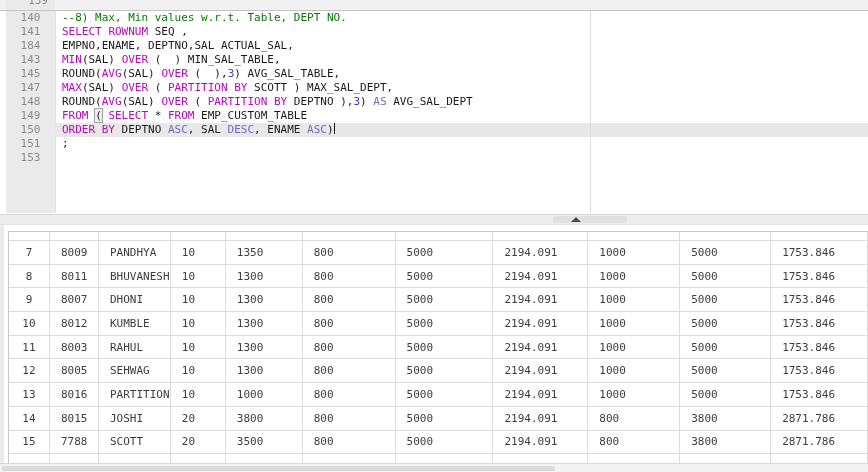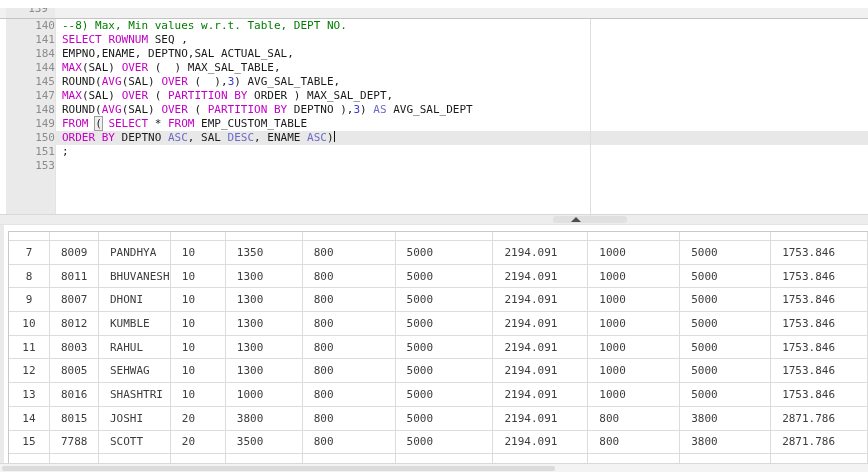--- a/index.html
+++ b/index.html
@@ -5,31 +5,31 @@
   :root{
     --kw:#c400c4; --sec:#6b6bc7; --num:#3a3ad8; --com:#007d00; --txt:#1a1a1a;
     --gridtxt:#3d3d3d; --curline:#e8e8e8;
   }
   html,body{margin:0;padding:0;}
   body{
     width:868px;height:472px;position:relative;overflow:hidden;background:#fff;
     font-family:"DejaVu Sans Mono","Liberation Mono",monospace;
   }
   
-  #editor{position:absolute;left:0;top:8px;width:868px;height:171px;background:#fff;}
+  #editor{position:absolute;left:0;top:0;width:868px;height:171px;background:#fff;}
   #gutter-bg{position:absolute;left:6px;top:0;width:49px;height:213px;background:#eaeaea;border-right:1px solid #e3e3e3;}
   #top-strip{position:absolute;left:0;top:0;width:868px;height:10px;background:#f1f1f1;overflow:hidden;}
   #top-strip .strip-gutter{position:absolute;left:6px;top:0;width:49px;height:10px;background:#eaeaea;}
   #top-strip .strip-num{position:absolute;left:6px;top:-6px;width:42px;height:14px;line-height:14px;
     font-size:11px;text-align:right;color:#8c8c8c;}
   #top-divider{position:absolute;left:0;top:10px;width:868px;height:1px;background:#c4c4c4;}
   #margin-guide{position:absolute;left:590px;top:11px;width:1px;height:202px;background:#dedede;z-index:3;}
   #lines{position:absolute;left:0;top:11px;right:0;}
   .ed-line{display:flex;height:14px;line-height:14px;font-size:11px;white-space:pre;}
-  .ed-ln{margin-left:6px;width:49px;box-sizing:border-box;text-align:right;color:#8c8c8c;}
+  .ed-ln{margin-left:6px;width:49px;box-sizing:border-box;text-align:center;color:#8c8c8c;}
   .ed-code{flex:1;padding-left:7px;color:var(--txt);}
   .ed-line.current .ed-code{background:var(--curline);}
   .tk-k{color:var(--kw);text-align:center;}
   .tk-s{color:var(--sec);}
   .tk-n{color:var(--num);}
   .tk-c{color:var(--com);}
   .tk-p{color:var(--txt);}
   .tk-b{border:1px solid #9e9e9e;background:#efefef;margin:0 -1px;}
   .caret{display:inline-block;width:1px;height:11px;background:#111;vertical-align:-1px;}
   
@@ -62,23 +62,23 @@
   <div id="gutter-bg"></div>
   <div id="top-strip">
     <div class="strip-gutter"></div>
     <div class="strip-num">139</div>
   </div>
   <div id="top-divider"></div>
   <div id="lines">
       <div class="ed-line"><div class="ed-ln">140</div><div class="ed-code"><span class="tk-c">--8) Max, Min values w.r.t. Table, DEPT NO.</span></div></div>
       <div class="ed-line"><div class="ed-ln">141</div><div class="ed-code"><span class="tk-k">SELECT</span><span class="tk-p"> </span><span class="tk-k">ROWNUM</span><span class="tk-p"> SEQ ,</span></div></div>
       <div class="ed-line"><div class="ed-ln">184</div><div class="ed-code"><span class="tk-p">EMPNO,ENAME, DEPTNO,SAL ACTUAL_SAL,</span></div></div>
-      <div class="ed-line"><div class="ed-ln">144</div><div class="ed-code"><span class="tk-k">MAX</span><span class="tk-p">(SAL) </span><span class="tk-k">OVER</span><span class="tk-p"> (  ) MAX_SAL_TABLE,</span></div></div>
+      <div class="ed-line"><div class="ed-ln">143</div><div class="ed-code"><span class="tk-k">MIN</span><span class="tk-p">(SAL) </span><span class="tk-k">OVER</span><span class="tk-p"> (  ) MIN_SAL_TABLE,</span></div></div>
       <div class="ed-line"><div class="ed-ln">145</div><div class="ed-code"><span class="tk-p">ROUND(</span><span class="tk-k">AVG</span><span class="tk-p">(SAL) </span><span class="tk-k">OVER</span><span class="tk-p"> (  ),</span><span class="tk-n">3</span><span class="tk-p">) AVG_SAL_TABLE,</span></div></div>
-      <div class="ed-line"><div class="ed-ln">147</div><div class="ed-code"><span class="tk-k">MAX</span><span class="tk-p">(SAL) </span><span class="tk-k">OVER</span><span class="tk-p"> ( </span><span class="tk-k">PARTITION BY</span><span class="tk-p"> ORDER ) MAX_SAL_DEPT,</span></div></div>
+      <div class="ed-line"><div class="ed-ln">147</div><div class="ed-code"><span class="tk-k">MAX</span><span class="tk-p">(SAL) </span><span class="tk-k">OVER</span><span class="tk-p"> ( </span><span class="tk-k">PARTITION BY</span><span class="tk-p"> SCOTT ) MAX_SAL_DEPT,</span></div></div>
       <div class="ed-line"><div class="ed-ln">148</div><div class="ed-code"><span class="tk-p">ROUND(</span><span class="tk-k">AVG</span><span class="tk-p">(SAL) </span><span class="tk-k">OVER</span><span class="tk-p"> ( </span><span class="tk-k">PARTITION BY</span><span class="tk-p"> DEPTNO ),</span><span class="tk-n">3</span><span class="tk-p">) </span><span class="tk-s">AS</span><span class="tk-p"> AVG_SAL_DEPT</span></div></div>
       <div class="ed-line"><div class="ed-ln">149</div><div class="ed-code"><span class="tk-k">FROM</span><span class="tk-p"> </span><span class="tk-b">(</span><span class="tk-p"> </span><span class="tk-k">SELECT</span><span class="tk-p"> * </span><span class="tk-k">FROM</span><span class="tk-p"> EMP_CUSTOM_TABLE</span></div></div>
       <div class="ed-line current"><div class="ed-ln">150</div><div class="ed-code"><span class="tk-k">ORDER BY</span><span class="tk-p"> DEPTNO </span><span class="tk-s">ASC</span><span class="tk-p">, SAL </span><span class="tk-s">DESC</span><span class="tk-p">, ENAME </span><span class="tk-s">ASC</span><span class="tk-p">)</span><span class="caret"></span></div></div>
       <div class="ed-line"><div class="ed-ln">151</div><div class="ed-code"><span class="tk-p">;</span></div></div>
       <div class="ed-line"><div class="ed-ln">153</div><div class="ed-code"></div></div>
     </div>
   <div id="margin-guide"></div>
 </div>
 
 <div id="splitter">
@@ -176,21 +176,21 @@
       <div class="g-cell" style="width: 93px;">800</div>
       <div class="g-cell" style="width: 98px;">5000</div>
       <div class="g-cell" style="width: 95px;">2194.091</div>
       <div class="g-cell" style="width: 92px;">1000</div>
       <div class="g-cell" style="width: 91px;">5000</div>
       <div class="g-cell" style="width: 97px;">1753.846</div>
     </div>
     <div class="g-row data">
       <div class="g-cell rn" style="width: 41px;">13</div>
       <div class="g-cell" style="width: 49px; text-align: center;">8016</div>
-      <div class="g-cell" style="width: 72px;">SHASHTRI</div>
+      <div class="g-cell" style="width: 72px;">PARTITION</div>
       <div class="g-cell" style="width: 55px;">10</div>
       <div class="g-cell" style="width: 77px;">1000</div>
       <div class="g-cell" style="width: 93px;">800</div>
       <div class="g-cell" style="width: 98px;">5000</div>
       <div class="g-cell" style="width: 95px;">2194.091</div>
       <div class="g-cell" style="width: 92px;">1000</div>
       <div class="g-cell" style="width: 91px;">5000</div>
       <div class="g-cell" style="width: 97px;">1753.846</div>
     </div>
     <div class="g-row data">

